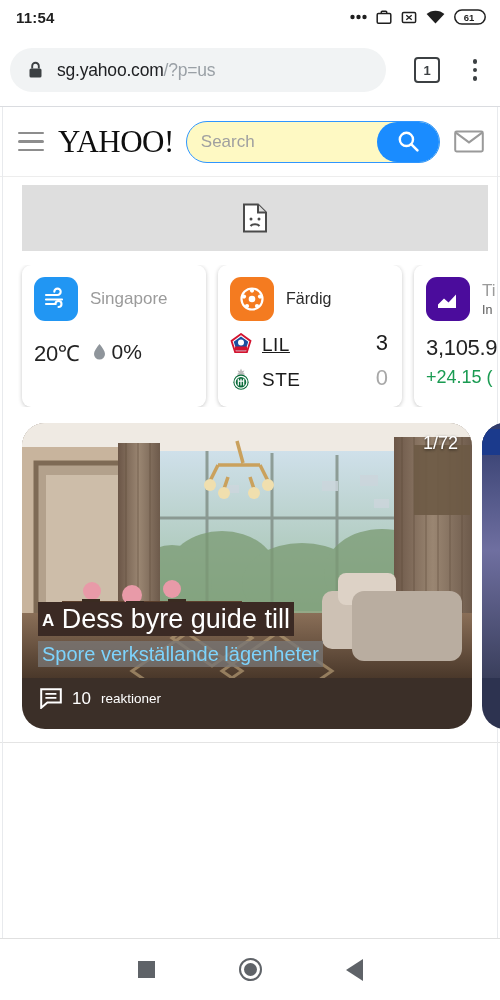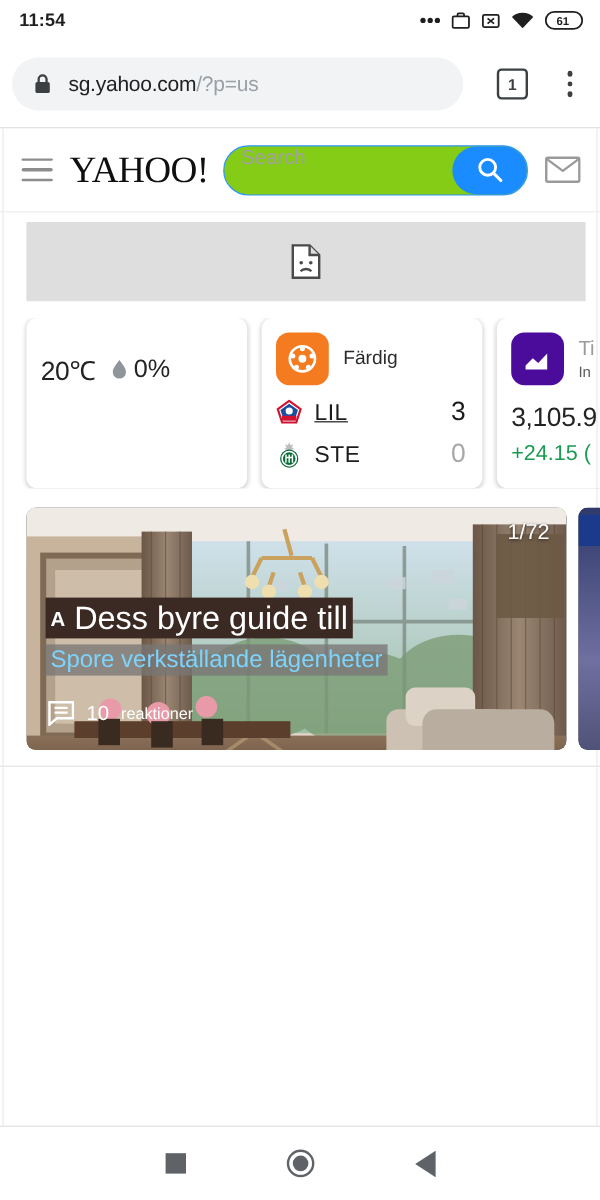--- a/index.html
+++ b/index.html
@@ -69,21 +69,21 @@
   .hamburger { width:30px; display:flex; flex-direction:column; gap:6px; padding:4px 2px; }
   .hamburger span { display:block; height:2.5px; background:#8d8d8d; border-radius:2px; }
   .ylogo {
     font-family:"Liberation Serif", serif;
     font-size:31px; color:#0f0f0f; letter-spacing:-0.5px; line-height:1;
     white-space:nowrap; font-weight:400;
   }
   .searchwrap {
     flex:1; height:42px; position:relative;
     border:1.6px solid #2f96ff; border-radius:22px;
-    background:#84cc16; display:flex; align-items:flex-start;
+    background:#fef9c3; display:flex; align-items:center;
     min-width:0;
   }
   .searchwrap input {
     flex:1; border:0; outline:0; background:transparent;
     font-size:17px; color:#3c3c3c; padding:0 14px; min-width:0;
     font-family:"Liberation Sans", sans-serif;
   }
   .searchwrap input::placeholder { color:#a0a0a0; }
   .searchbtn {
     width:62px; height:100%; flex:0 0 62px;
@@ -138,22 +138,22 @@
   .sc-score.loss { color:#a8a8a8; }
 
   .fin-val { font-size:22px; color:#232323; margin-top:14px; letter-spacing:-.3px; }
   .fin-chg { font-size:18px; color:#1a9b52; margin-top:6px; }
 
   
   .articles {
     margin:16px 0 0 22px; display:flex; gap:10px; overflow:hidden;
   }
   .article {
-    position:relative; flex:0 0 450px; height:202px;
-    border-radius:8px; overflow:hidden;
+    position:relative; flex:0 0 450px; height:306px;
+    border-radius:23px; overflow:hidden;
     background:#3b2f28;
   }
   .article.next { flex:0 0 450px; background:#2d3350; }
   .photo { position:absolute; inset:0; }
   .counter {
     position:absolute; top:10px; right:14px;
     color:#ffffff; font-size:18px;
     text-shadow:0 1px 3px rgba(0,0,0,.6);
   }
   .headline {
@@ -278,20 +278,30 @@
       <path d="M16 1.5v8h8" fill="#dedede" stroke="#4a4a4a" stroke-width="2"></path>
       <circle cx="9" cy="16" r="1.5" fill="#4a4a4a"></circle>
       <circle cx="17" cy="16" r="1.5" fill="#4a4a4a"></circle>
       <path d="M8.5 23c2-2.4 7-2.4 9 0" fill="none" stroke="#4a4a4a" stroke-width="2"></path>
     </svg>
   </div>
 
   <div class="cardstrip">
 
     <div class="card weather">
+      <div class="cardtop">
+        <div class="appicon blue">
+          <svg width="26" height="26" viewBox="0 0 26 26">
+            <path d="M3 9h11.5a3.2 3.2 0 10-3.2-3.2" fill="none" stroke="#fff" stroke-width="2.1" stroke-linecap="round"></path>
+            <path d="M3 13.5h16" fill="none" stroke="#fff" stroke-width="2.1" stroke-linecap="round"></path>
+            <path d="M3 18h9.5a3 3 0 113 3" fill="none" stroke="#fff" stroke-width="2.1" stroke-linecap="round"></path>
+          </svg>
+        </div>
+        <div class="card-title">Singapore</div>
+      </div>
       <div class="wx-row">
         <div class="wx-temp">20℃</div>
         <div class="wx-hum">
           <svg width="13" height="18" viewBox="0 0 13 18">
             <path d="M6.5 1C3.4 5 1 8 1 11a5.5 5.5 0 0011 0c0-3-2.4-6-5.5-10z" fill="#8f959b"></path>
           </svg>
           <span>0%</span>
         </div>
       </div>
     </div>

